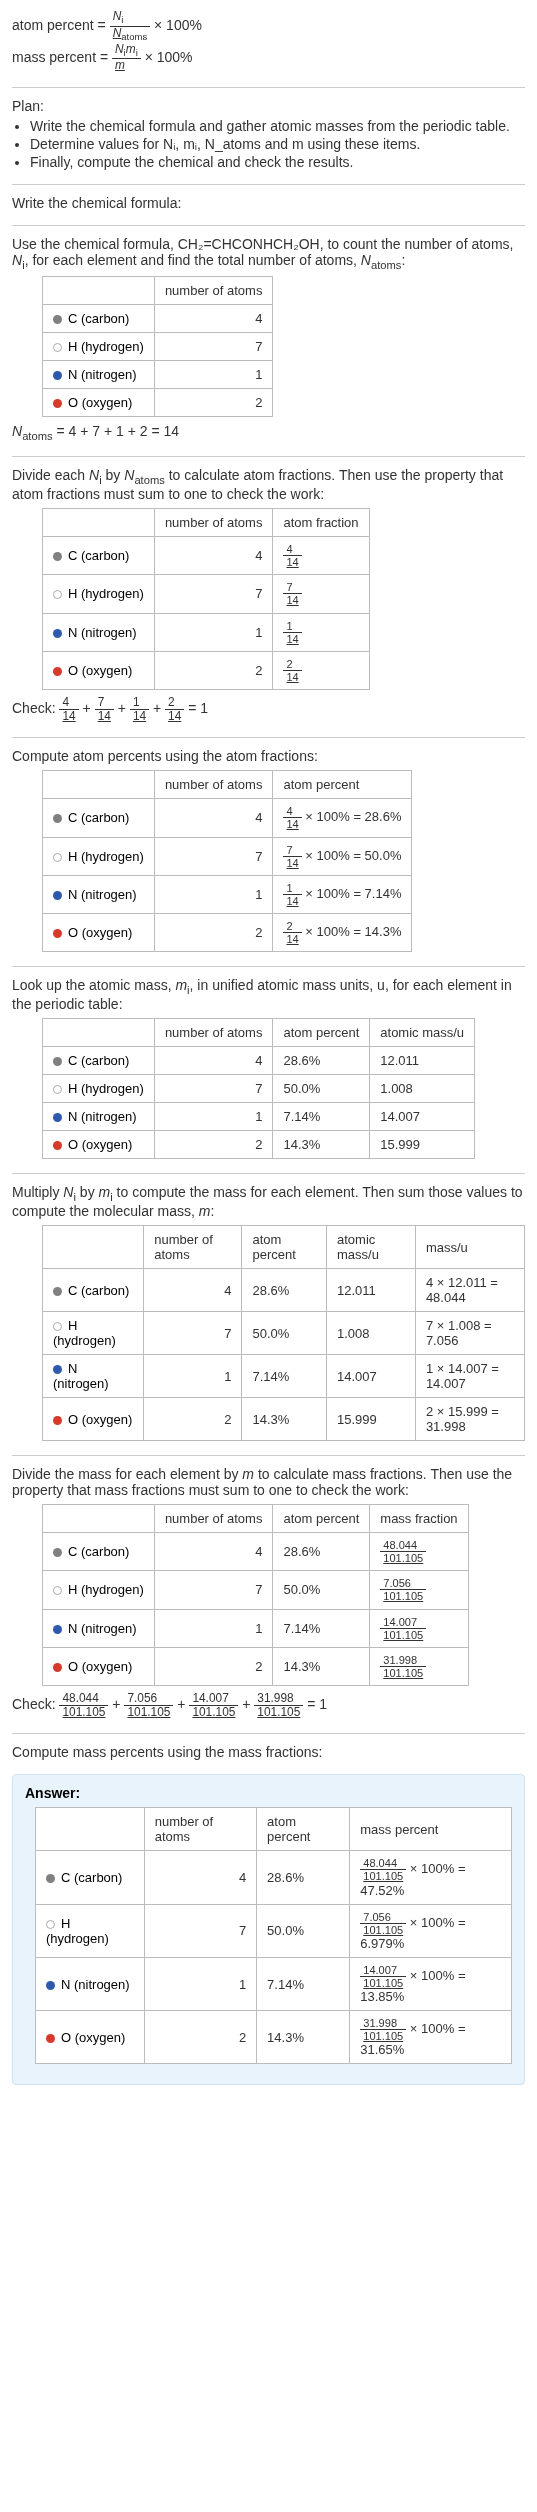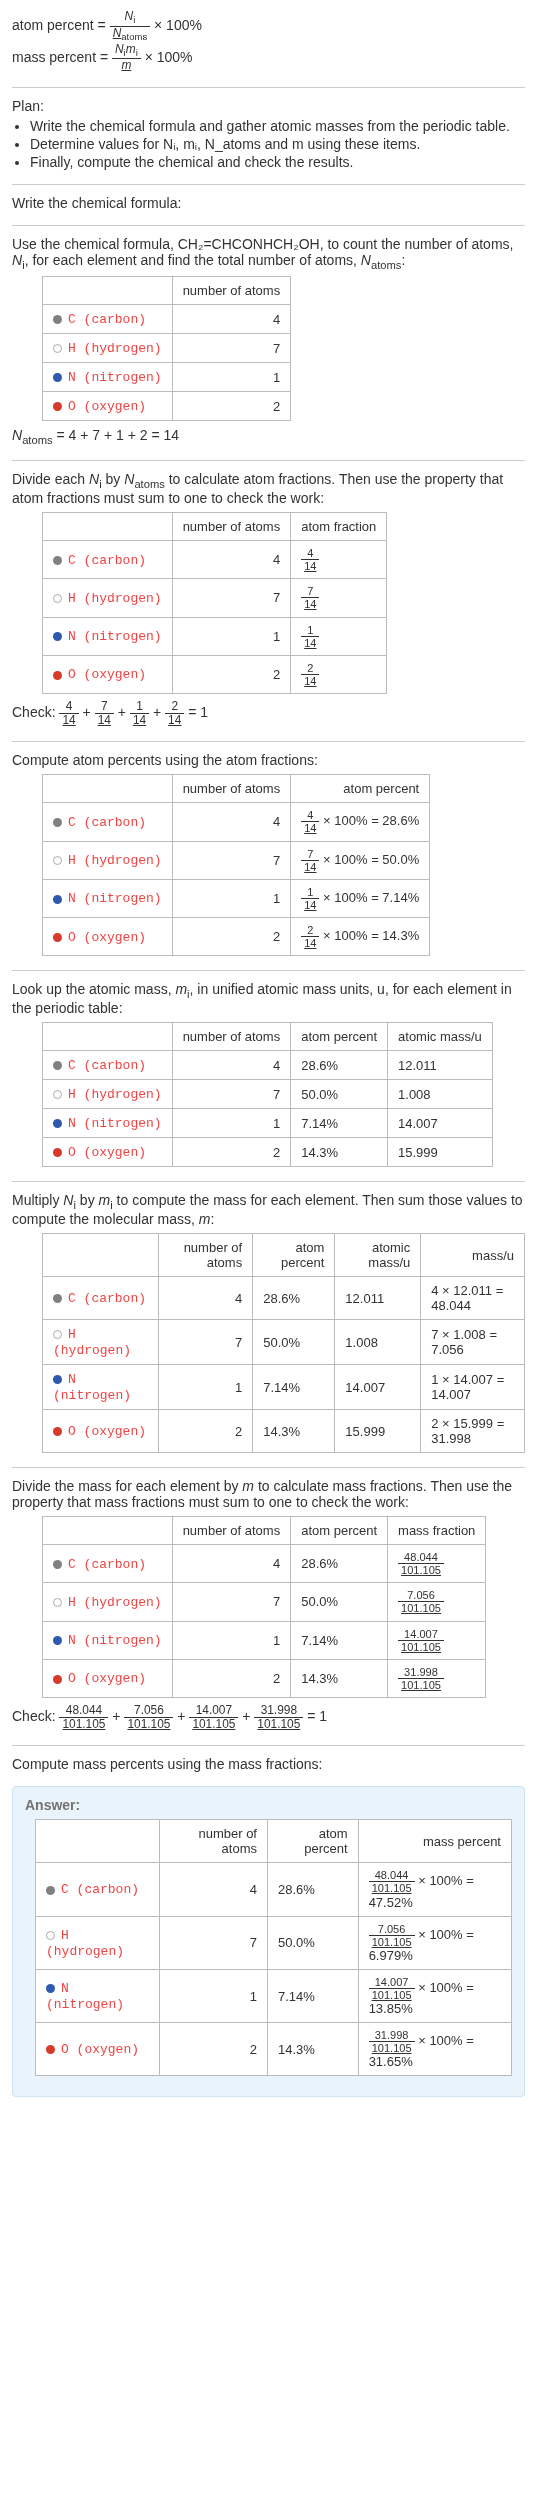--- a/index.html
+++ b/index.html
@@ -22,67 +22,66 @@
     border-top: 1px solid #ccc;
     margin: 10px 0;
   }
   .formula {
     font-family: "Georgia", serif;
   }
   .sub { vertical-align: sub; font-size: 0.8em; }
   .frac {
     display: inline-block;
     vertical-align: middle;
-    text-align: center;
+    text-align: left;
     font-size: 0.85em;
     line-height: 1.1;
   }
   .frac .num { display: block; border-bottom: 1px solid #333; padding: 0 3px; }
   .frac .den { display: block; padding: 0 3px; text-decoration: underline; }
   table.data {
     border-collapse: collapse;
     margin: 6px 0 6px 30px;
     font-size: 13px;
   }
   table.data th, table.data td {
     border: 1px solid #bcbcbc;
     padding: 6px 10px;
     text-align: left;
     vertical-align: middle;
   }
   table.data th {
     font-weight: normal;
     background: #fff;
-    text-align: right;
   }
   table.data td.num {
     text-align: right;
   }
   .dot {
     display: inline-block;
     width: 9px;
     height: 9px;
     border-radius: 50%;
     margin-right: 6px;
     vertical-align: middle;
     box-sizing: border-box;
   }
   .carbon { background:#808080; }
   .hydrogen { background:#fff; border:1px solid #aaa; }
   .nitrogen { background:#2e5aae; }
   .oxygen { background:#d63a2a; }
-  .elem-label { color:#ef4444;font-family:Liberation Mono, monospace; }
+  .elem-label { color:#000000; }
   .answer-box {
     background:#e9f3fb;
     border:1px solid #cfe3f2;
     border-radius:4px;
     padding:10px 12px 14px 12px;
     margin-top:6px;
   }
-  .answer-title { font-weight:bold; margin-bottom:4px; color:#737373; }
+  .answer-title { font-weight:bold; margin-bottom:4px; color:#000000; }
   ul.plan { margin:4px 0 4px 0; padding-left:18px; }
   ul.plan li { list-style-type: disc; margin-bottom:2px; }
 </style>
 </head>
 <body>
 
 <div class="container">
 
 <div class="section">
   <div>

